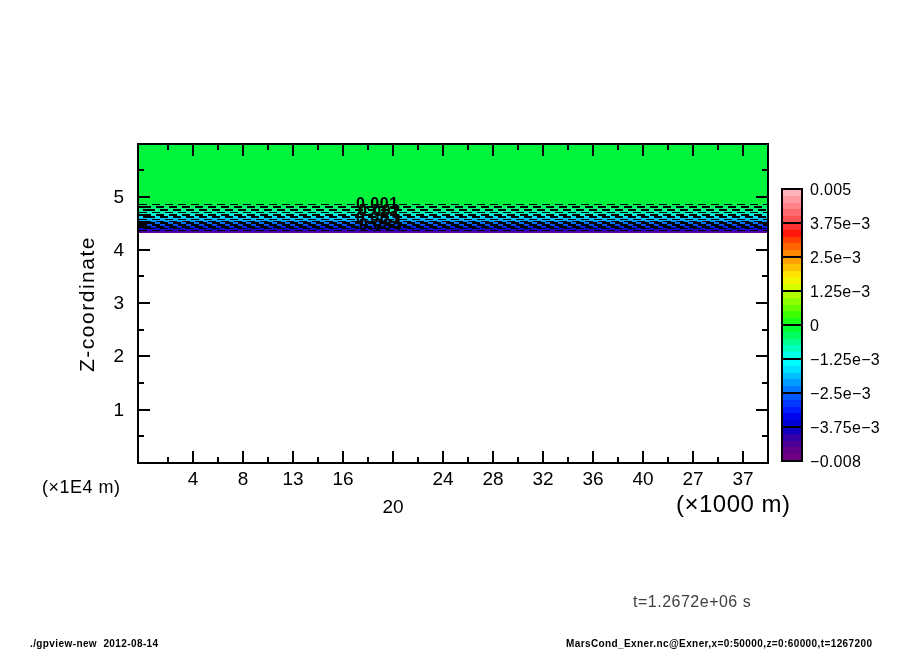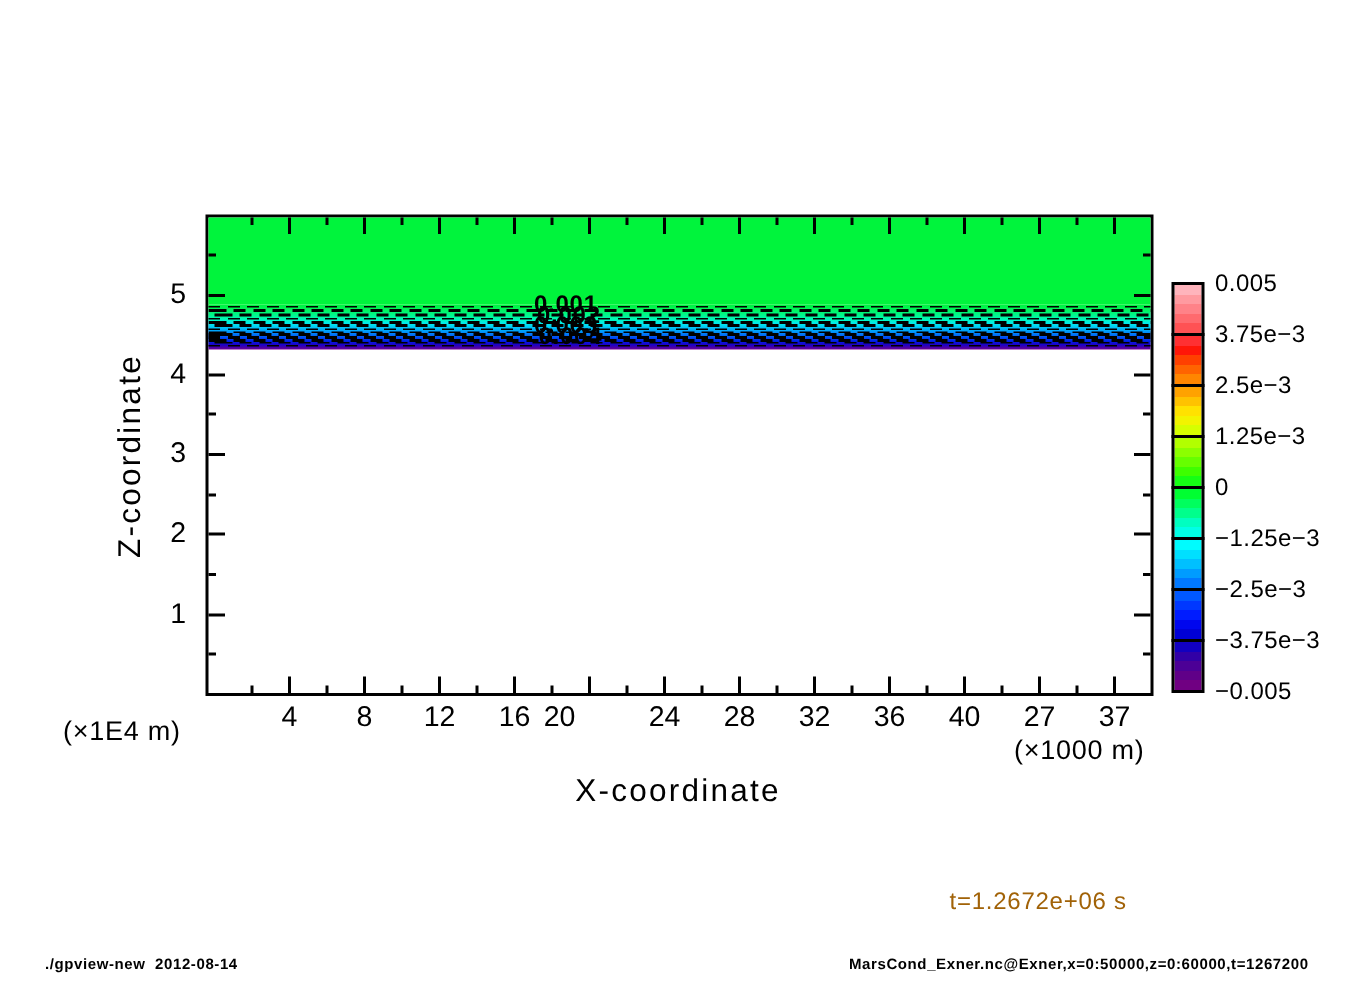--- a/index.html
+++ b/index.html
@@ -21,28 +21,28 @@
   .tick{position:absolute;background:#000;}
   .x-tick-label{position:absolute;width:34px;text-align:center;font-size:19px;top:468px;}
   .y-tick-label{position:absolute;width:30px;text-align:right;font-size:19px;left:94px;}
   .contour-inline-label{position:absolute;font-size:16px;font-weight:700;
      letter-spacing:0.5px;color:#000;line-height:14px;}
   #x-axis-title{top:516px;left:0;width:904px;text-align:center;font-size:21px;
      letter-spacing:1.5px;}
   #y-axis-title{left:6px;top:292px;width:162px;height:24px;text-align:center;
      font-size:21px;letter-spacing:1.5px;transform:rotate(-90deg);}
   #y-axis-unit{left:42px;top:477px;font-size:18px;letter-spacing:0.5px;}
-  #x-axis-unit{left:676px;top:490px;font-size:18px;letter-spacing:0.5px;text-align:right;}
+  #x-axis-unit{left:676px;top:490px;font-size:24px;letter-spacing:0.5px;text-align:right;}
   #colorbar{left:781px;top:188px;width:22px;height:276px;}
   .cb-cell{position:absolute;left:0;width:22px;height:36px;border:2px solid #000;
      box-sizing:border-box;}
   .cb-label{position:absolute;left:810px;font-size:16px;letter-spacing:0.3px;}
   #contour-interval-label{top:563px;left:0;width:904px;text-align:center;
      font-size:17px;letter-spacing:1.2px;}
-  #time-label{left:633px;top:593px;font-size:16px;color:#a16207;letter-spacing:0.5px;}
+  #time-label{left:633px;top:593px;font-size:16px;color:#404040;letter-spacing:0.5px;}
   .footer{font-size:10px;font-weight:700;letter-spacing:0.4px;white-space:pre;top:638px;}
   #footer-left{left:30px;}
   #footer-right{left:556px;padding-left:10px;}
 </style>
 </head>
 <body>
 
 <div id="figure">
 
 
@@ -129,21 +129,20 @@
       <div class="tick" style="top: 183.75px; left: 0px; width: 5px; height: 2px;"></div>
       <div class="tick" style="top: 183.75px; right: 0px; width: 5px; height: 2px;"></div>
       <div class="tick" style="top: 130.45px; left: 0px; width: 5px; height: 2px;"></div>
       <div class="tick" style="top: 130.45px; right: 0px; width: 5px; height: 2px;"></div>
       <div class="tick" style="top: 77.15px; left: 0px; width: 5px; height: 2px;"></div>
       <div class="tick" style="top: 77.15px; right: 0px; width: 5px; height: 2px;"></div>
       <div class="tick" style="top: 23.85px; left: 0px; width: 5px; height: 2px;"></div>
       <div class="tick" style="top: 23.85px; right: 0px; width: 5px; height: 2px;"></div>
     </div>
 
-  <div class="abs" id="x-axis-title">X-coordinate</div>
   <div class="abs" id="y-axis-title">Z-coordinate</div>
   <div class="abs" id="y-axis-unit">(×1E4 m)</div>
   <div class="abs" id="x-axis-unit">(×1000 m)</div>
 
   <div class="abs" id="colorbar">
       <div class="cb-cell" style="top: 0px; background: linear-gradient(rgb(255, 180, 188) 0%, rgb(255, 180, 188) 20%, rgb(255, 154, 160) 20%, rgb(255, 154, 160) 40%, rgb(255, 130, 136) 40%, rgb(255, 130, 136) 60%, rgb(255, 106, 110) 60%, rgb(255, 106, 110) 80%, rgb(255, 82, 84) 80%, rgb(255, 82, 84) 100%);"></div>
       <div class="cb-cell" style="top: 34px; background: linear-gradient(rgb(255, 48, 50) 0%, rgb(255, 48, 50) 20%, rgb(255, 22, 8) 20%, rgb(255, 22, 8) 40%, rgb(255, 64, 0) 40%, rgb(255, 64, 0) 60%, rgb(255, 100, 0) 60%, rgb(255, 100, 0) 80%, rgb(255, 134, 0) 80%, rgb(255, 134, 0) 100%);"></div>
       <div class="cb-cell" style="top: 68px; background: linear-gradient(rgb(255, 162, 0) 0%, rgb(255, 162, 0) 20%, rgb(255, 194, 0) 20%, rgb(255, 194, 0) 40%, rgb(255, 226, 0) 40%, rgb(255, 226, 0) 60%, rgb(242, 244, 0) 60%, rgb(242, 244, 0) 80%, rgb(214, 255, 0) 80%, rgb(214, 255, 0) 100%);"></div>
       <div class="cb-cell" style="top: 102px; background: linear-gradient(rgb(178, 255, 0) 0%, rgb(178, 255, 0) 20%, rgb(140, 255, 0) 20%, rgb(140, 255, 0) 40%, rgb(102, 255, 0) 40%, rgb(102, 255, 0) 60%, rgb(62, 255, 0) 60%, rgb(62, 255, 0) 80%, rgb(22, 255, 20) 80%, rgb(22, 255, 20) 100%);"></div>
       <div class="cb-cell" style="top: 136px; background: linear-gradient(rgb(0, 255, 50) 0%, rgb(0, 255, 50) 20%, rgb(0, 255, 94) 20%, rgb(0, 255, 94) 40%, rgb(0, 255, 140) 40%, rgb(0, 255, 140) 60%, rgb(0, 255, 192) 60%, rgb(0, 255, 192) 80%, rgb(0, 255, 230) 80%, rgb(0, 255, 230) 100%);"></div>
@@ -151,23 +150,23 @@
       <div class="cb-cell" style="top: 204px; background: linear-gradient(rgb(0, 88, 255) 0%, rgb(0, 88, 255) 20%, rgb(0, 56, 255) 20%, rgb(0, 56, 255) 40%, rgb(0, 28, 255) 40%, rgb(0, 28, 255) 60%, rgb(0, 6, 238) 60%, rgb(0, 6, 238) 80%, rgb(0, 0, 214) 80%, rgb(0, 0, 214) 100%);"></div>
       <div class="cb-cell" style="top: 238px; background: linear-gradient(rgb(18, 0, 192) 0%, rgb(18, 0, 192) 20%, rgb(50, 0, 166) 20%, rgb(50, 0, 166) 40%, rgb(76, 0, 150) 40%, rgb(76, 0, 150) 60%, rgb(96, 0, 136) 60%, rgb(96, 0, 136) 80%, rgb(112, 0, 130) 80%, rgb(112, 0, 130) 100%);"></div>
     </div>
 
   <div class="abs" id="time-label">t=1.2672e+06 s</div>
 
   <div class="abs footer" id="footer-left">./gpview-new  2012-08-14</div>
   <div class="abs footer" id="footer-right">MarsCond_Exner.nc@Exner,x=0:50000,z=0:60000,t=1267200</div>
 <div class="abs x-tick-label" style="left: 176px;">4</div>
     <div class="abs x-tick-label" style="left: 226px;">8</div>
-    <div class="abs x-tick-label" style="left: 276px;">12</div>
+    <div class="abs x-tick-label" style="left: 276px;">13</div>
     <div class="abs x-tick-label" style="left: 326px;">16</div>
-    <div class="abs x-tick-label" style="left: 356px;">20</div>
+    <div class="abs x-tick-label" style="left: 376px; margin-top: 28px;">20</div>
     <div class="abs x-tick-label" style="left: 426px;">24</div>
     <div class="abs x-tick-label" style="left: 476px;">28</div>
     <div class="abs x-tick-label" style="left: 526px;">32</div>
     <div class="abs x-tick-label" style="left: 576px;">36</div>
     <div class="abs x-tick-label" style="left: 626px;">40</div>
     <div class="abs x-tick-label" style="left: 676px;">27</div>
     <div class="abs x-tick-label" style="left: 726px;">37</div>
     <div class="abs y-tick-label" style="top: 398.7px;">1</div>
     <div class="abs y-tick-label" style="top: 345.4px;">2</div>
     <div class="abs y-tick-label" style="top: 292.1px;">3</div>
@@ -178,14 +177,14 @@
     <div class="abs contour-inline-label" style="left: 356px; top: 211px;">0.003</div>
     <div class="abs contour-inline-label" style="left: 359px; top: 218px;">0.004</div>
     <div class="abs cb-label" style="top: 181px;">0.005</div>
     <div class="abs cb-label" style="top: 215px;">3.75e−3</div>
     <div class="abs cb-label" style="top: 249px;">2.5e−3</div>
     <div class="abs cb-label" style="top: 283px;">1.25e−3</div>
     <div class="abs cb-label" style="top: 317px;">0</div>
     <div class="abs cb-label" style="top: 351px;">−1.25e−3</div>
     <div class="abs cb-label" style="top: 385px;">−2.5e−3</div>
     <div class="abs cb-label" style="top: 419px;">−3.75e−3</div>
-    <div class="abs cb-label" style="top: 453px;">−0.005</div>
+    <div class="abs cb-label" style="top: 453px;">−0.008</div>
   </div>
 
 </body></html>

